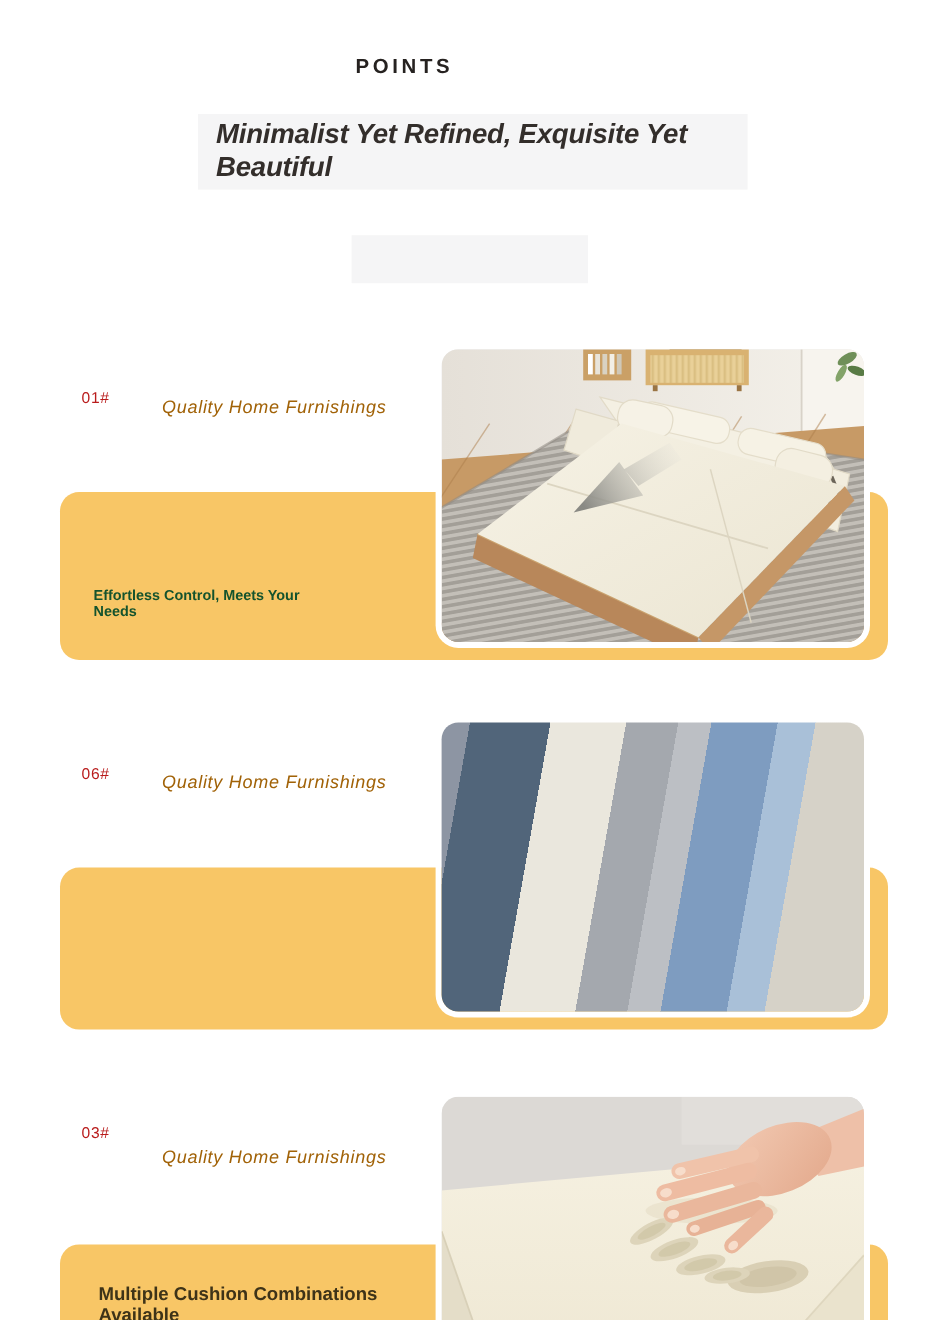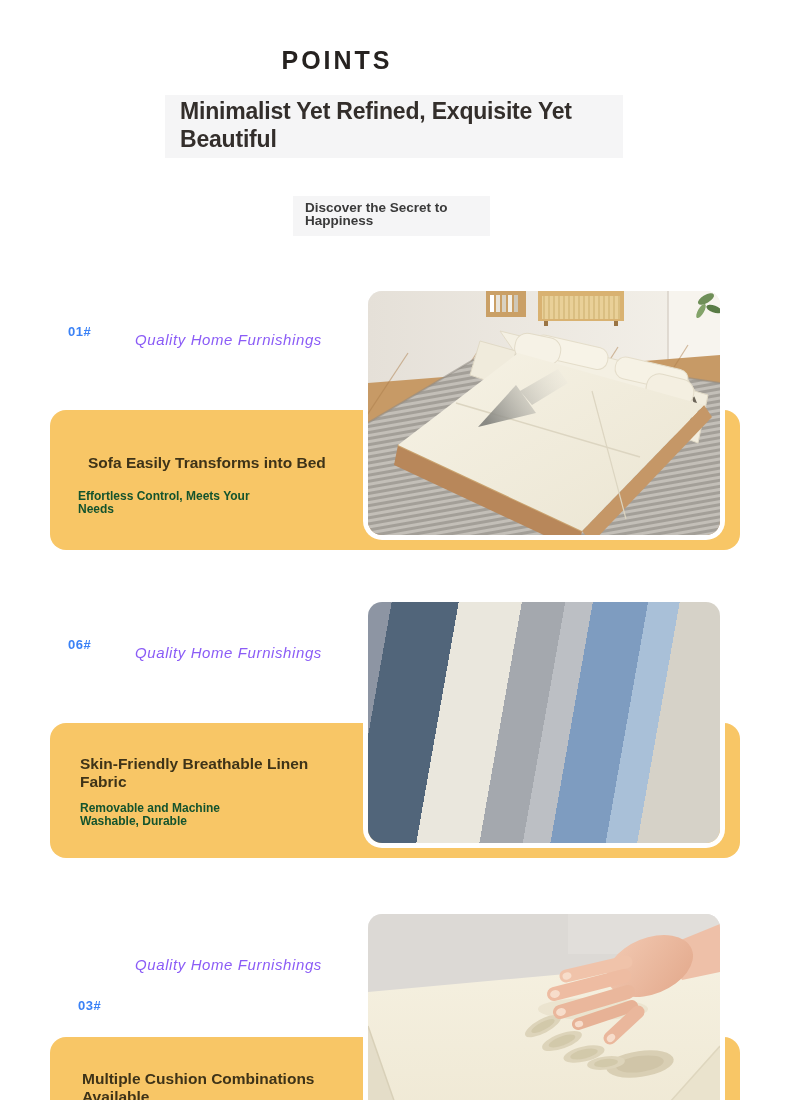--- a/index.html
+++ b/index.html
@@ -5,35 +5,35 @@
   html,body{margin:0;padding:0;background:#ffffff;}
   #canvas{
     position:relative;width:790px;height:1100px;overflow:hidden;
     background:#ffffff;font-family:"Liberation Sans",sans-serif;
     -webkit-font-smoothing:antialiased;
   }
   .abs{position:absolute;}
   
   .kicker{
     left:0;top:46px;width:674px;text-align:center;
-    font-size:25px;font-weight:800;letter-spacing:3px;color:#262220;
+    font-size:17px;font-weight:800;letter-spacing:3px;color:#262220;
   }
   .heading-panel{left:165px;top:95px;width:458px;height:63px;background:#f5f5f6;}
   .page-title{
     left:180px;top:97px;width:420px;
-    font-size:23px;font-weight:700;color:#332e2b;line-height:28px;letter-spacing:-0.2px;
+    font-size:23px;font-weight:700;color:#332e2b;line-height:28px;letter-spacing:-0.2px;font-style:italic;
   }
   .subtitle-panel{left:293px;top:196px;width:197px;height:40px;background:#f5f5f6;}
   .page-subtitle{
     left:305px;top:201px;width:160px;
     font-size:13.5px;font-weight:600;color:#3a3a3a;line-height:13px;
   }
   
-  .index-label{font-size:13px;font-weight:700;color:#3b82f6;letter-spacing:0.5px;}
-  .watermark{font-size:15px;font-style:italic;color:#8b5cf6;letter-spacing:0.6px;}
+  .index-label{font-size:13px;font-weight:400;color:#b91c1c;letter-spacing:0.5px;}
+  .watermark{font-size:15px;font-style:italic;color:#a16207;letter-spacing:0.6px;}
   .feature-card{width:690px;left:50px;background:#f8c666;border-radius:16px;}
   .card-title{position:absolute;font-size:15.5px;font-weight:700;color:#3e3318;line-height:17.5px;}
   .card-subtitle{position:absolute;font-size:12px;font-weight:600;color:#14532d;line-height:12.5px;}
   .product-image{
     width:352px;left:368px;border-radius:14px;overflow:hidden;
     box-shadow:0 0 0 5px #ffffff;background:#eee;
   }
   .product-image svg{display:block;}
   
   .fabric{
@@ -51,27 +51,25 @@
 </style>
 </head>
 <body>
 
 <div id="canvas">
 
   <div class="abs kicker">POINTS</div>
   <div class="abs heading-panel"></div>
   <div class="abs page-title">Minimalist Yet Refined, Exquisite Yet Beautiful</div>
   <div class="abs subtitle-panel"></div>
-  <div class="abs page-subtitle">Discover the Secret to Happiness</div>
 
   <div class="abs index-label" style="left:68px;top:324px;">01#</div>
   <div class="abs watermark" style="left:135px;top:331px;">Quality Home Furnishings</div>
 
   <div class="abs feature-card" style="top:410px;height:140px;">
-    <div class="card-title" style="left:38px;top:44px;width:260px;">Sofa Easily Transforms into Bed</div>
     <div class="card-subtitle" style="left:28px;top:80px;width:190px;">Effortless Control, Meets Your Needs</div>
   </div>
 
   <div class="abs product-image" style="top:291px;height:244px;">
     <svg width="352" height="244" viewBox="0 0 352 244" xmlns="http://www.w3.org/2000/svg">
       <defs>
         <pattern id="rugStripe" width="6" height="6" patternUnits="userSpaceOnUse" patternTransform="rotate(80)">
           <rect width="6" height="6" fill="#c3bfb8"></rect>
           <rect width="3" height="6" fill="#a39f98"></rect>
         </pattern>
@@ -175,27 +173,25 @@
           <polygon points="110,136 148,94 168,122" fill="url(#arrowG)"></polygon>
         </g>
       </g>
     </svg>
   </div>
 
   <div class="abs index-label" style="left:68px;top:637px;">06#</div>
   <div class="abs watermark" style="left:135px;top:644px;">Quality Home Furnishings</div>
 
   <div class="abs feature-card" style="top:723px;height:135px;">
-    <div class="card-title" style="left:30px;top:32px;width:240px;">Skin-Friendly Breathable Linen Fabric</div>
-    <div class="card-subtitle" style="left:30px;top:79px;width:160px;">Removable and Machine Washable, Durable</div>
   </div>
 
   <div class="abs product-image fabric" style="top:602px;"></div>
 
-  <div class="abs index-label" style="left:68px;top:998px;margin-left:10px;">03#</div>
+  <div class="abs index-label" style="left:68px;top:936px;">03#</div>
   <div class="abs watermark" style="left:135px;top:956px;">Quality Home Furnishings</div>
 
   <div class="abs feature-card" style="top:1037px;height:140px;">
     <div class="card-title" style="left:32px;top:33px;width:240px;">Multiple Cushion Combinations Available</div>
   </div>
 
   <div class="abs product-image" style="top:914px;height:244px;">
     <svg width="352" height="244" viewBox="0 0 352 244" xmlns="http://www.w3.org/2000/svg">
       <defs>
         <linearGradient id="foamG" x1="0" y1="0" x2="0" y2="1">

